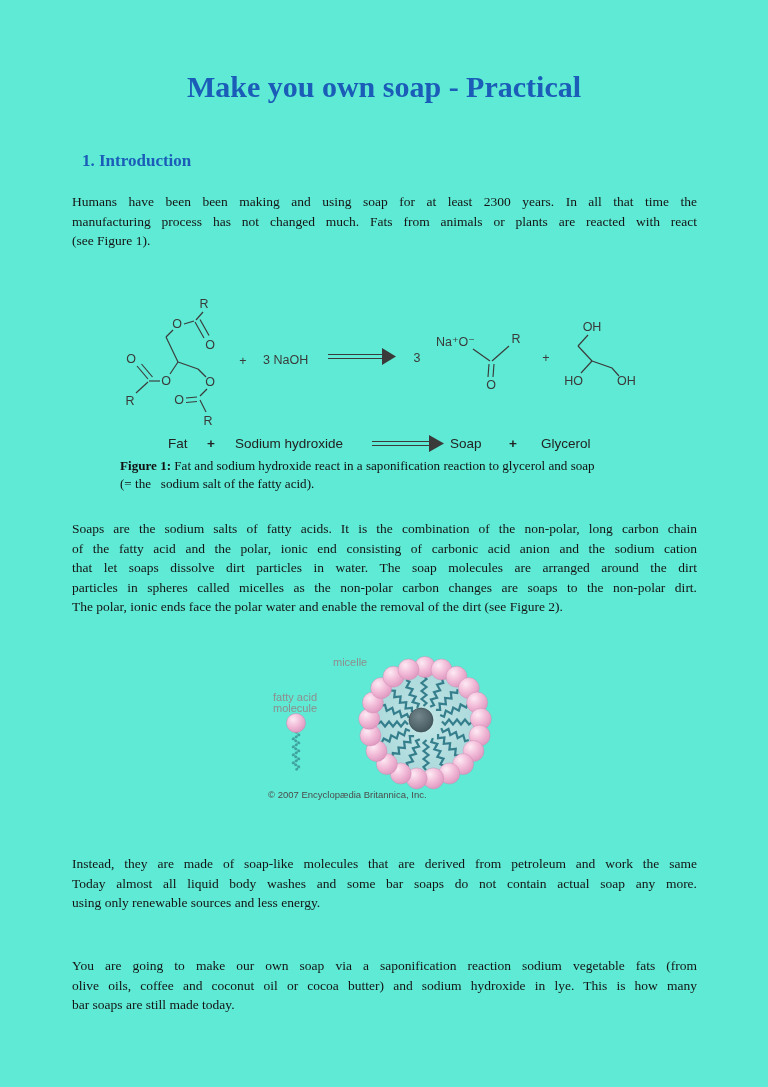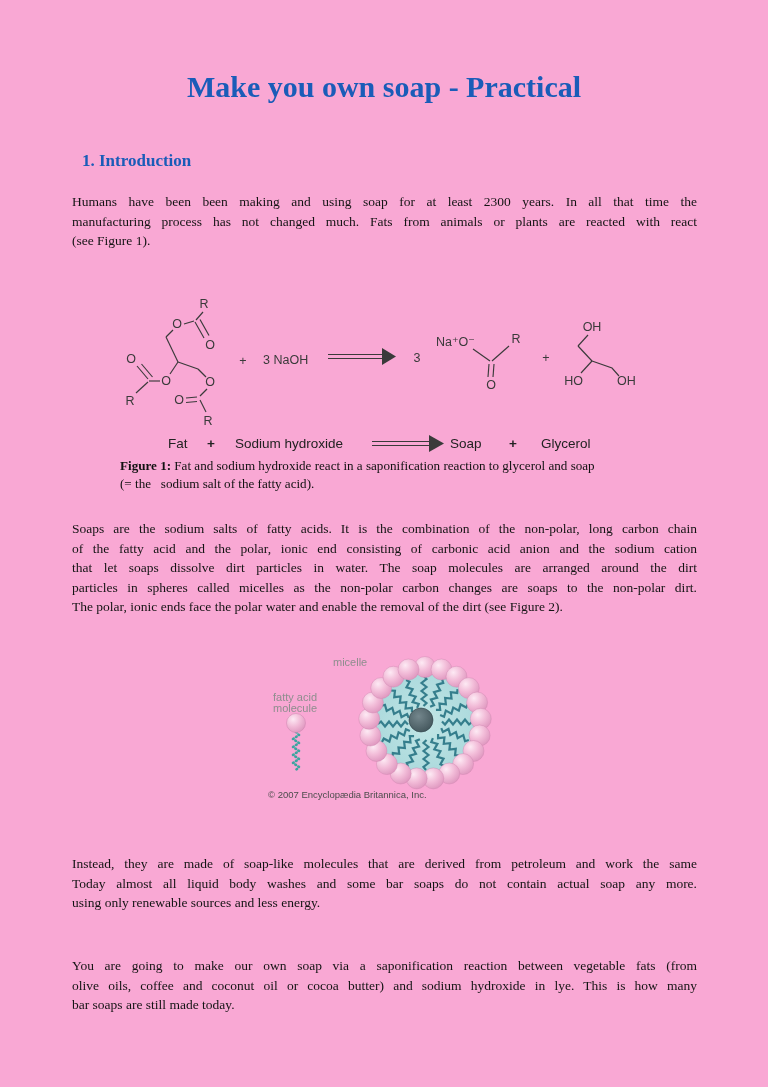--- a/index.html
+++ b/index.html
@@ -1,16 +1,16 @@
 <!DOCTYPE html>
 <html><head>
 <meta charset="utf-8">
 <style>
   html,body{margin:0;padding:0;background:#ffffff;}
-  .page{position:relative;width:768px;height:1087px;background:#f9a8d4;overflow:hidden;
+  .page{position:relative;width:768px;height:1087px;background:#5eead4;overflow:hidden;
         font-family:"Liberation Serif", serif;}
   .title{position:absolute;top:70px;left:0;width:768px;text-align:center;
          font-size:30px;font-weight:bold;margin:0;}
   .heading{position:absolute;top:141px;left:72px;font-size:17px;font-weight:bold;margin:10px;}
   .para{position:absolute;left:72px;width:625px;font-size:13.5px;line-height:19.5px;color:#141414;}
   .jline{text-align:justify;text-align-last:justify;}
   .jline.last{text-align-last:left;}
   .p1{top:192px;}
   .p2{top:519px;}
   .p3{top:854px;}
@@ -209,18 +209,18 @@
     <text x="3" y="153" font-size="9.5" fill="#4c4c4c">© 2007 Encyclopædia Britannica, Inc.</text>
   </svg>
 
 
   <div class="para p3">
       <div class="jline">Instead, they are made of soap-like molecules that are derived from petroleum and work the same</div>
       <div class="jline">Today almost all liquid body washes and some bar soaps do not contain actual soap any more.</div>
       <div class="jline last">using only renewable sources and less energy.</div>
     </div>
   <div class="para p4">
-      <div class="jline">You are going to make our own soap via a saponification reaction between vegetable fats (from</div>
+      <div class="jline">You are going to make our own soap via a saponification reaction sodium vegetable fats (from</div>
       <div class="jline">olive oils, coffee and coconut oil or cocoa butter) and sodium hydroxide in lye. This is how many</div>
       <div class="jline last">bar soaps are still made today.</div>
     </div>
 
 </div>
 
 </body></html>

